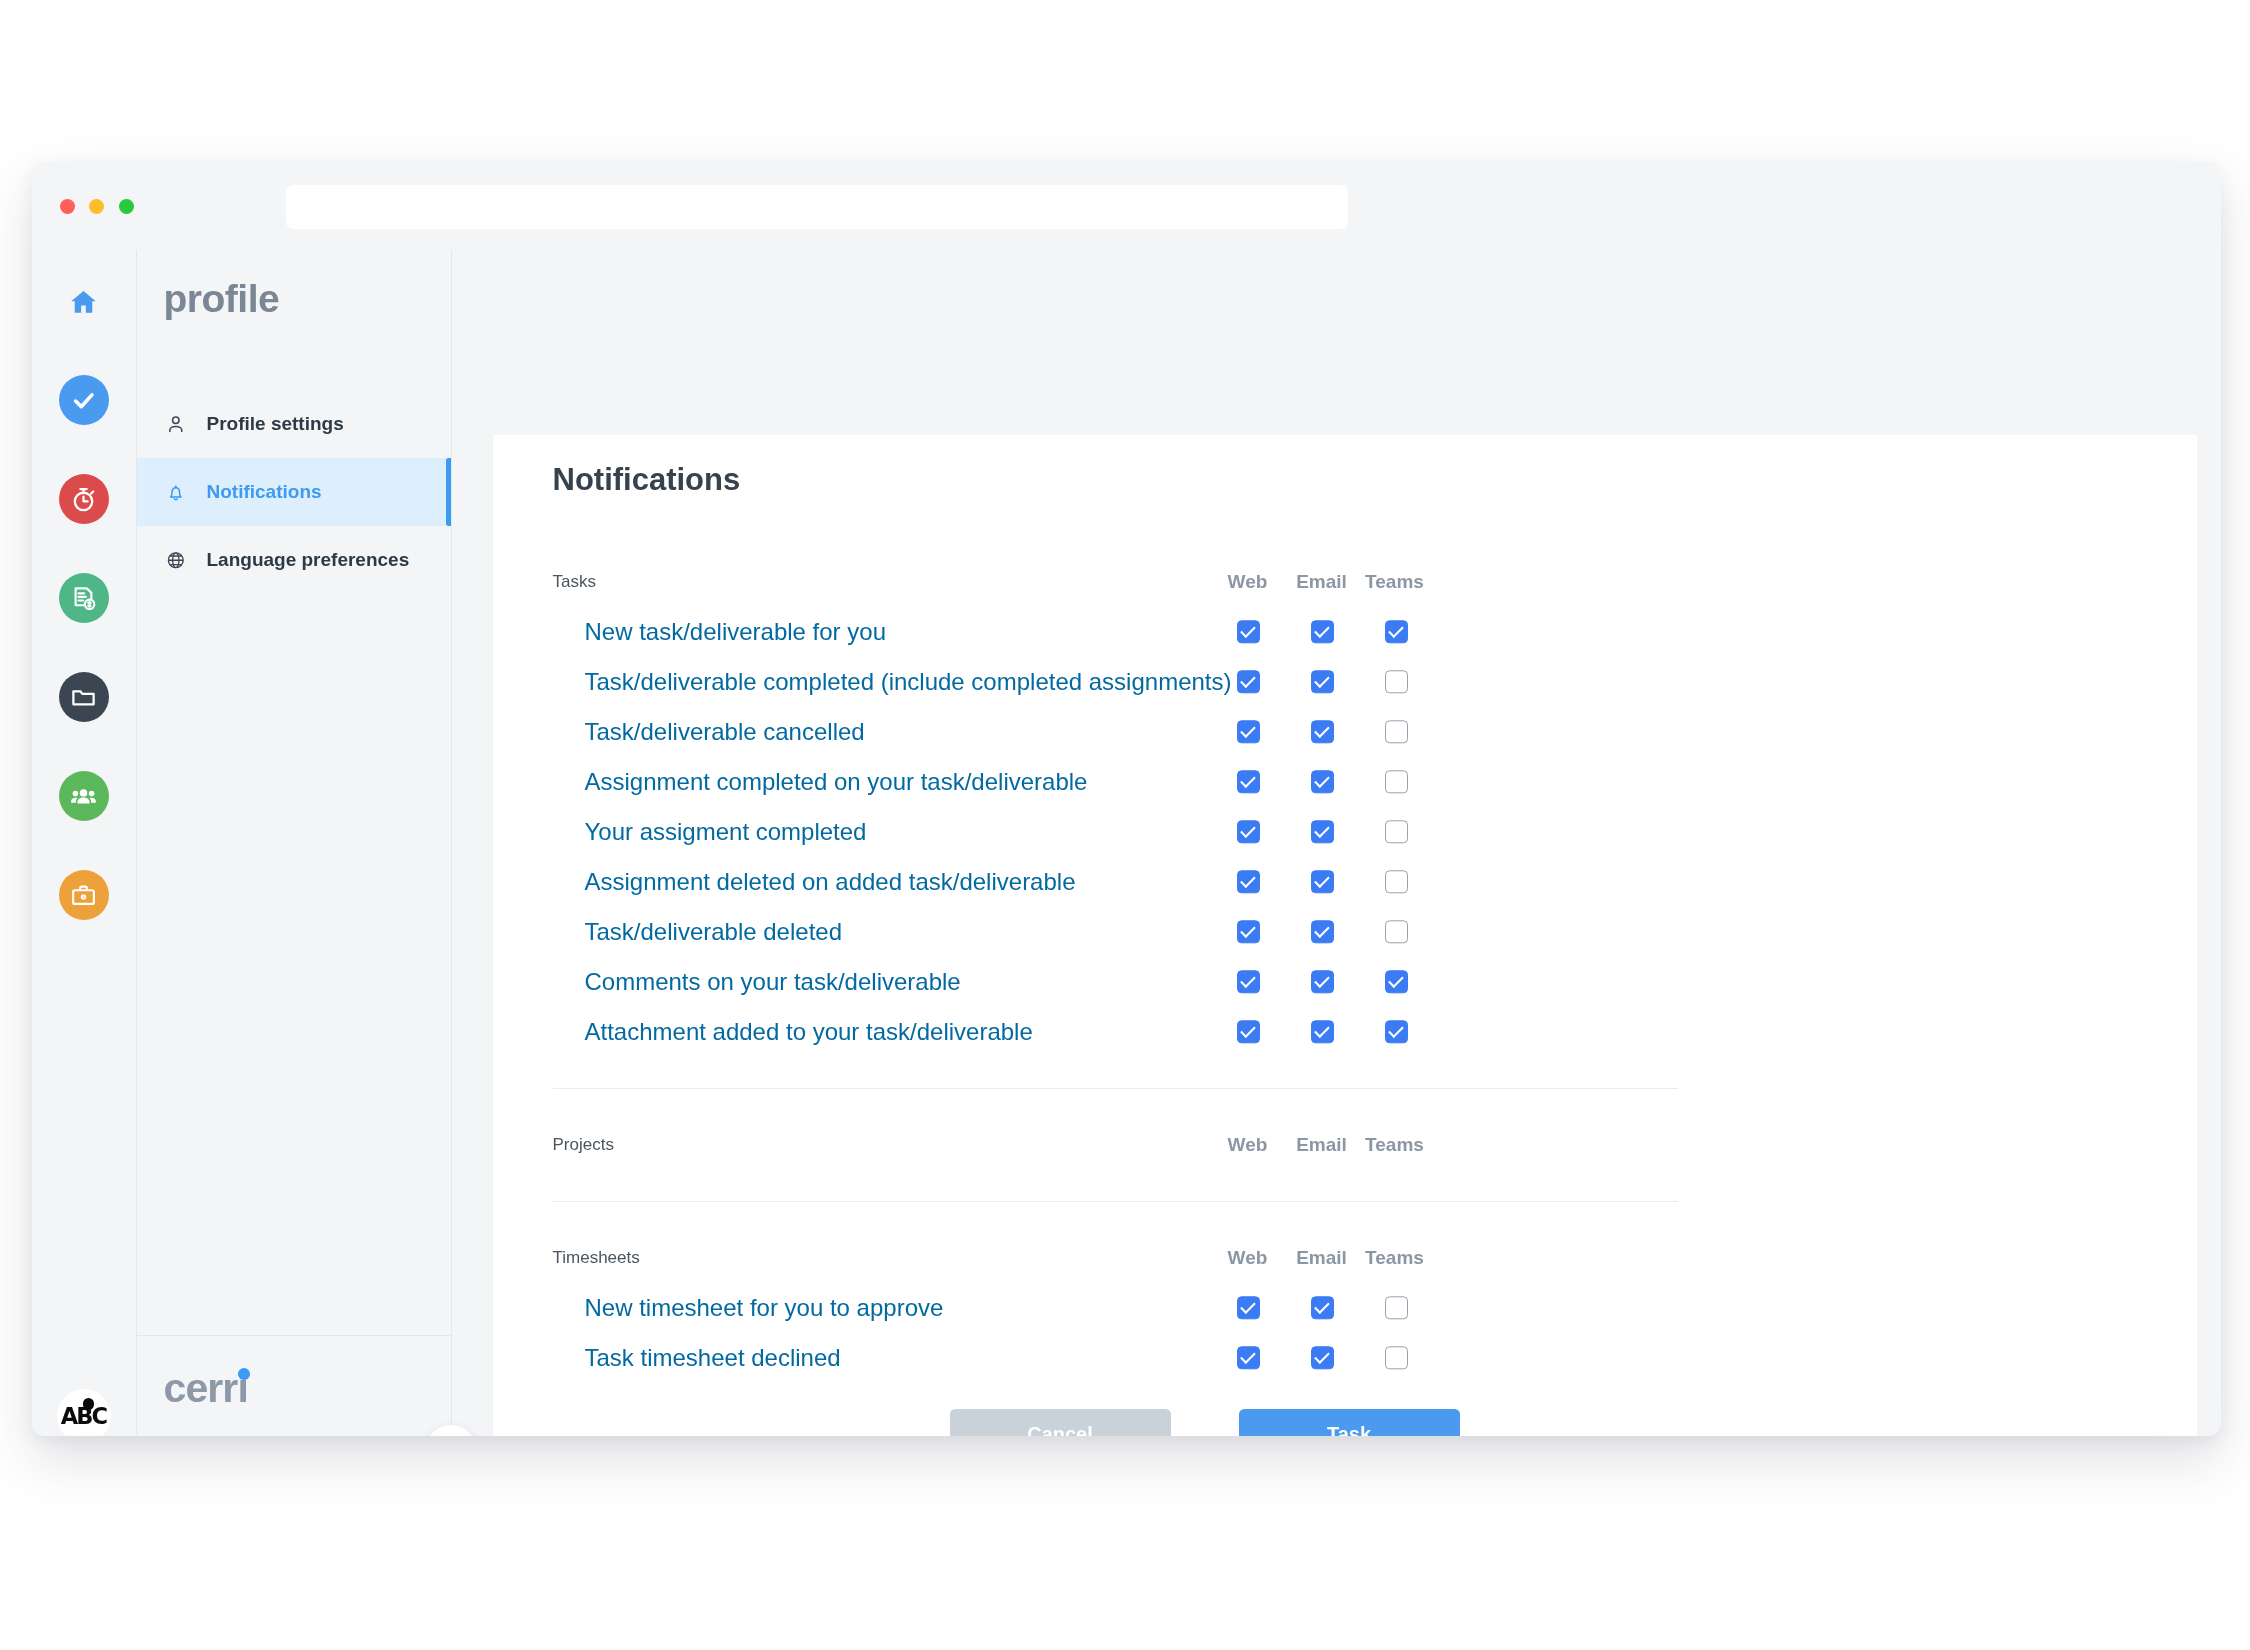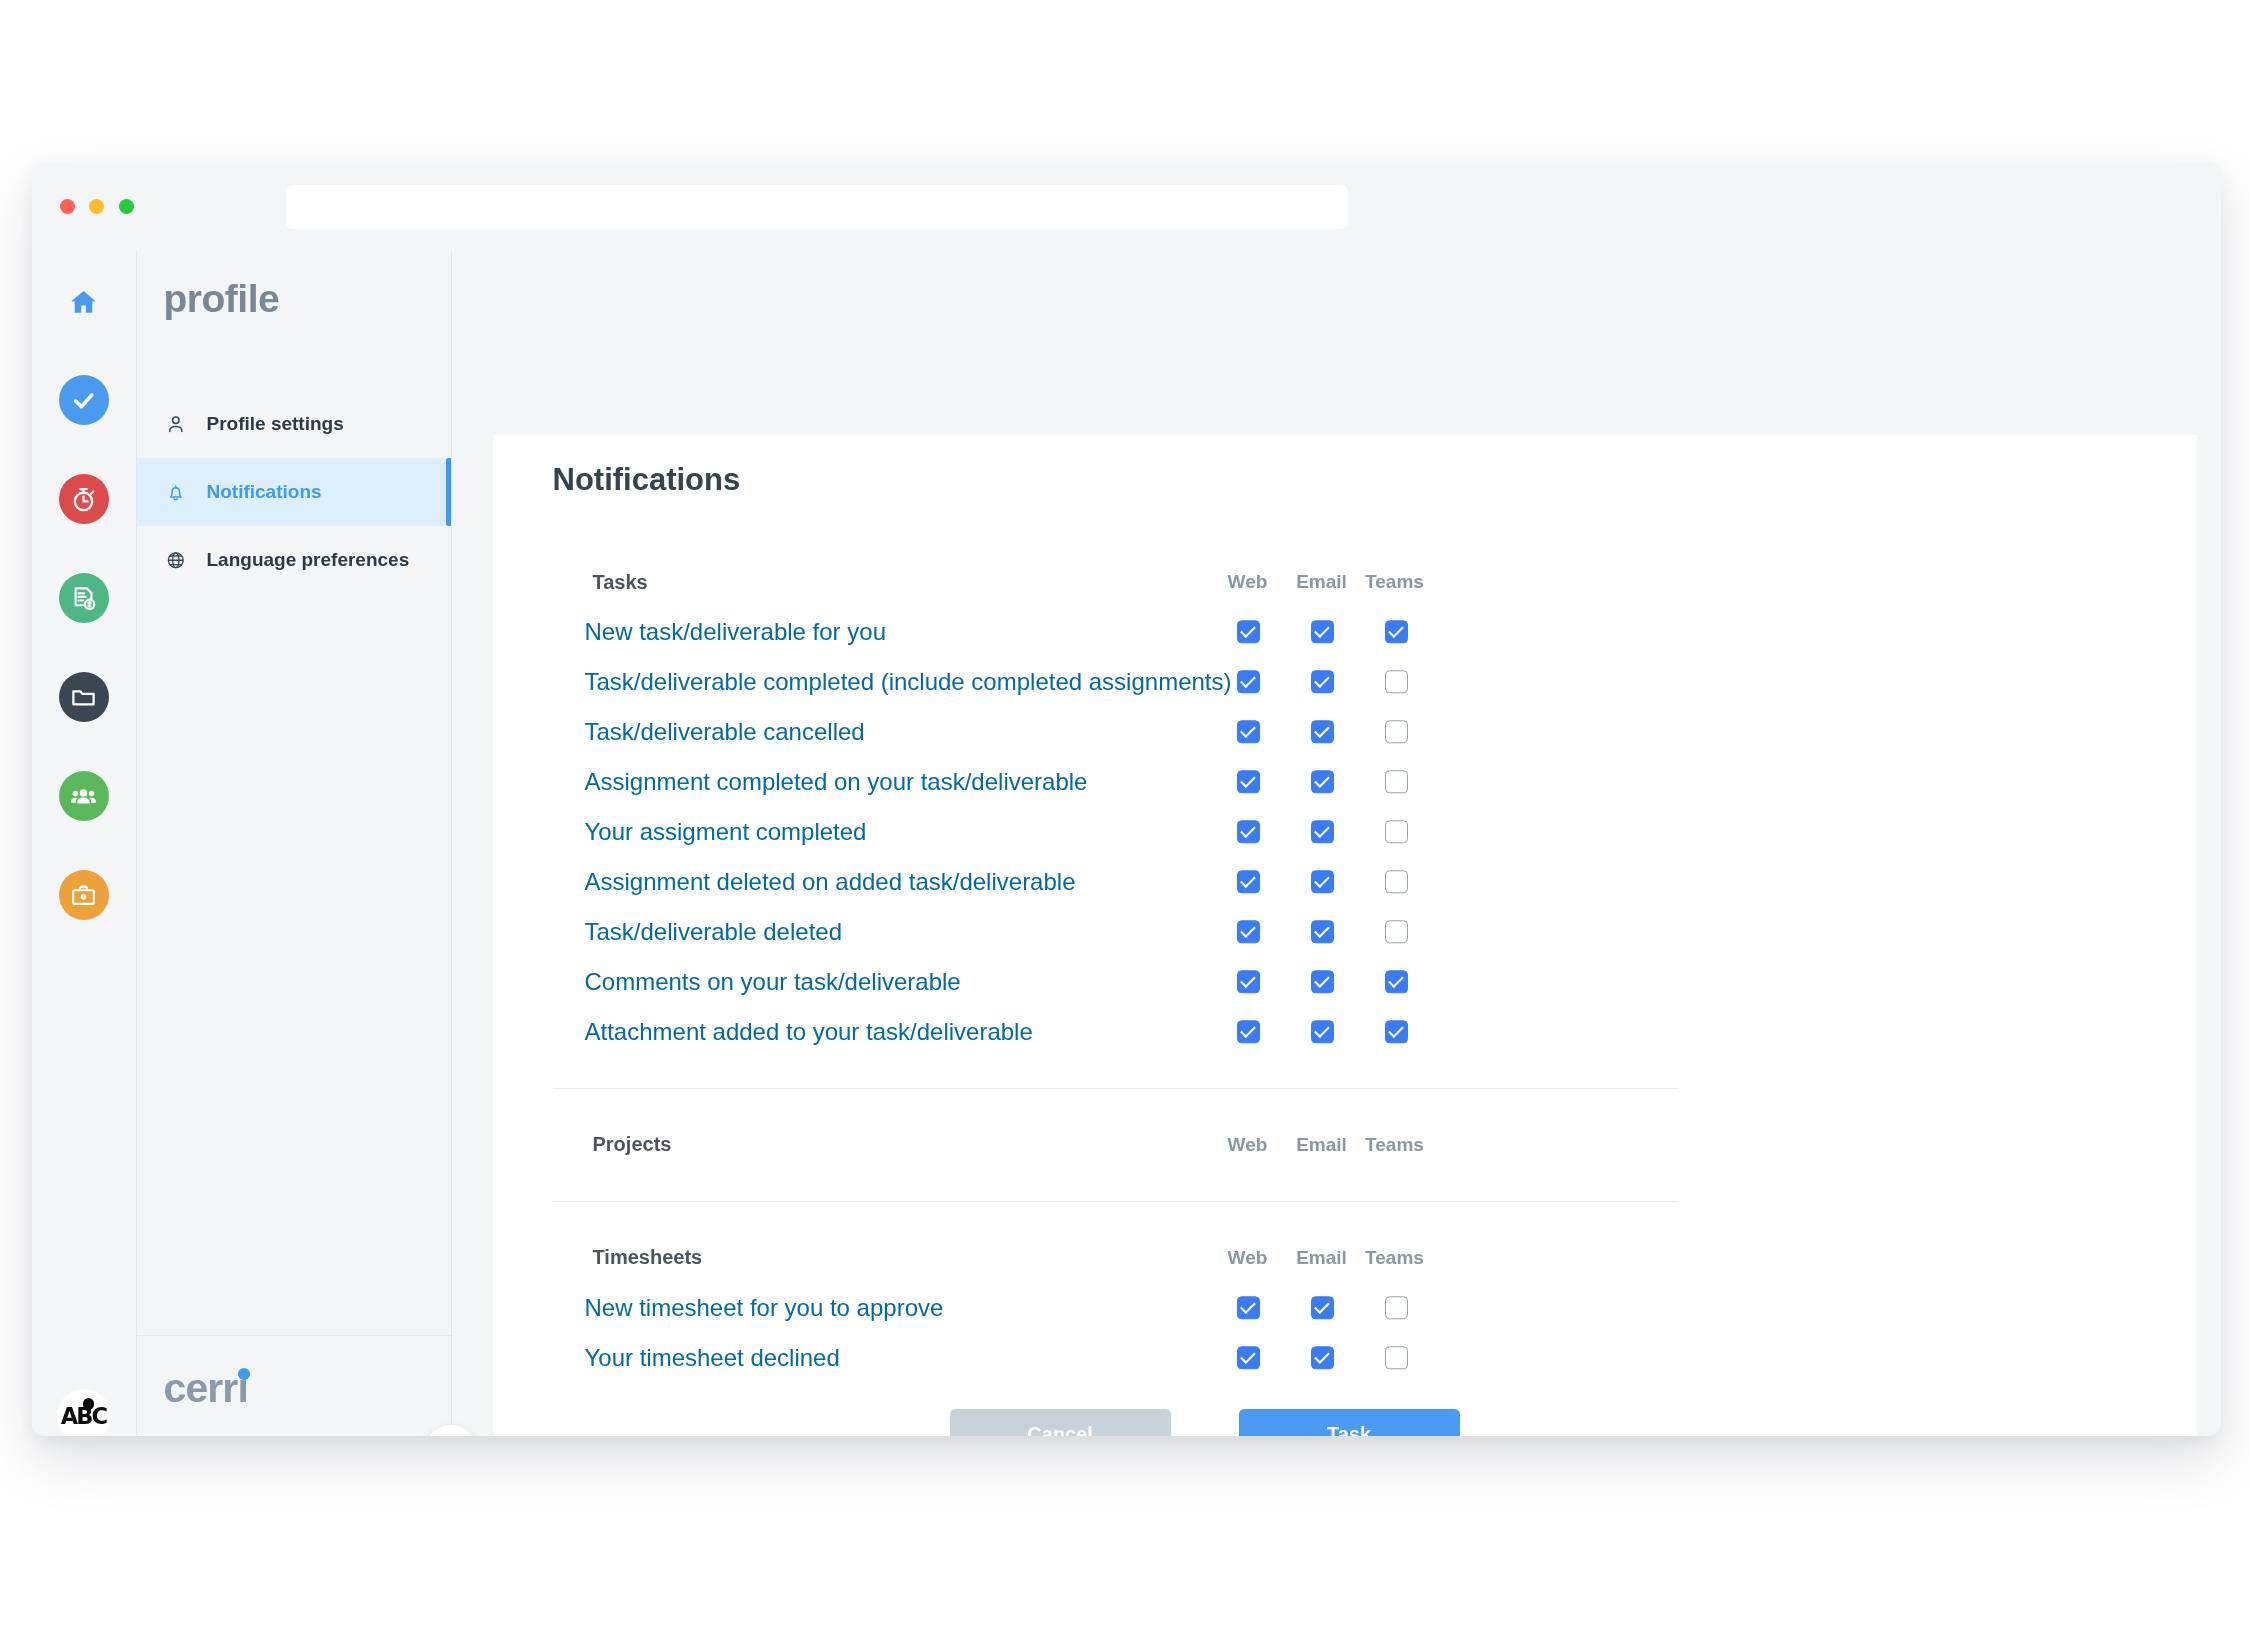--- a/index.html
+++ b/index.html
@@ -140,21 +140,21 @@
     font-size: 31px; font-weight: 600; color: #36424e;
   }
 
   .sections { position: absolute; left: 60px; top: 122px; width: 1125px; }
 
   .section { position: relative; }
   .sec-head {
     position: relative; height: 50px;
     display: flex; align-items: center;
   }
-  .sec-name { font-size: 20px; font-weight: 700; color: #4a5560; margin-left: 40px; }
+  .sec-name { font-size: 17px; font-weight: 400; color: #4a5560; }
   .col-head {
     position: absolute; top: 50%; transform: translateY(-50%);
     font-size: 19px; font-weight: 600; color: #8b97a3;
     text-align: center; width: 108px;
   }
   .col-web   { left: 641px; }
   .col-email { left: 715px; }
   .col-teams { left: 788px; }
 
   .row {
@@ -411,21 +411,21 @@
           <span class="col-head col-email">Email</span>
           <span class="col-head col-teams">Teams</span>
         </div>
         <div class="row">
           <span class="row-label">New timesheet for you to approve</span>
           <span class="cb on  cb-web"></span>
           <span class="cb on  cb-email"></span>
           <span class="cb off cb-teams"></span>
         </div>
         <div class="row">
-          <span class="row-label">Your timesheet declined</span>
+          <span class="row-label">Task timesheet declined</span>
           <span class="cb on  cb-web"></span>
           <span class="cb on  cb-email"></span>
           <span class="cb off cb-teams"></span>
         </div>
       </div>
 
     </div>
 
     <div class="actions">
       <button class="btn btn-cancel">Cancel</button>

